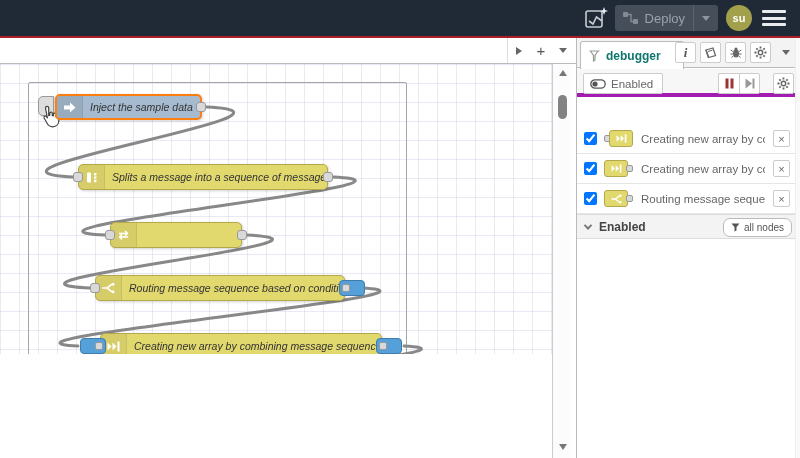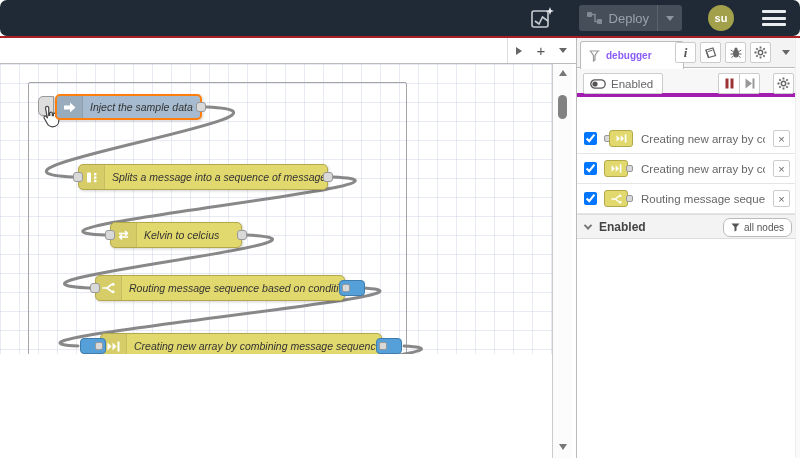--- a/index.html
+++ b/index.html
@@ -1,21 +1,21 @@
 <!DOCTYPE html>
 <html><head>
 <meta charset="utf-8">
 <style>
   * { margin:0; padding:0; box-sizing:border-box; }
   html,body { width:800px; height:458px; overflow:hidden; }
   body { font-family:"Liberation Sans", sans-serif; }
   .app { position:relative; width:800px; height:458px; background:#fff; overflow:hidden; }
 
   
-  .hdr { position:absolute; left:0; top:0; width:800px; height:36px; background:#1f2a36; display:flex; align-items:center; justify-content:flex-end; gap:22px; padding-right:14px;border-radius:7px; }
+  .hdr { position:absolute; left:0; top:0; width:800px; height:36px; background:#1f2a36; display:flex; align-items:center; justify-content:flex-end; gap:4px; padding-right:14px; }
   .hdr-red { position:absolute; left:0; top:36px; width:800px; height:2px; background:#a91f24; }
   .ai-btn { width:30px; height:28px; display:flex; align-items:center; justify-content:center; cursor:pointer; }
   .deploy { height:26px; background:#454e59; border-radius:3px; display:flex; align-items:center; color:#99a2ac; font-size:13px; padding:0 0 0 8px; }
   .deploy .dlabel { padding:0 8px 0 6px; }
   .deploy .dchev { border-left:1px solid rgba(255,255,255,0.12); padding:0 8px; height:100%; display:flex; align-items:center; }
   .tri-dn { width:0; height:0; border-left:4px solid transparent; border-right:4px solid transparent; border-top:5px solid #8d969f; }
   .avatar { width:26px; height:26px; border-radius:50%; background:#a2a04a; color:#fff; font-size:11px; font-weight:bold; display:flex; align-items:center; justify-content:center; margin-left:4px; }
   .burger { width:24px; height:16px; display:flex; flex-direction:column; justify-content:space-between; margin-left:6px; cursor:pointer; }
   .burger span { display:block; height:3px; background:#e9ecef; border-radius:1px; }
 
@@ -47,21 +47,21 @@
 
   
   .vscroll { position:absolute; left:552px; top:64px; width:20px; height:394px; background:#fcfcfc; border-left:1px solid #ccc; }
   .vscroll .up { position:absolute; left:6px; top:6px; width:0; height:0; border-left:4px solid transparent; border-right:4px solid transparent; border-bottom:6px solid #777; }
   .vscroll .down { position:absolute; left:6px; bottom:8px; width:0; height:0; border-left:4px solid transparent; border-right:4px solid transparent; border-top:6px solid #777; }
   .vscroll .thumb { position:absolute; left:5px; top:31px; width:9px; height:24px; background:#828282; border-radius:5px; }
 
   
   .sidebar { position:absolute; left:576px; top:38px; width:224px; height:420px; background:#fff; border-left:1px solid #bbb; }
   .s-tabrow { position:absolute; left:0; top:0; width:100%; height:30px; background:#f3f3f3; border-bottom:1px solid #bbb; }
-  .s-tab { position:absolute; left:3px; top:3px; width:104px; height:28px; background:#fff; border:1px solid #bbb; border-bottom:none; border-radius:3px 3px 0 0; display:flex; align-items:center; gap:6px; padding-left:8px; font-size:10px; font-weight:bold; color:#8b5cf6; }
+  .s-tab { position:absolute; left:3px; top:3px; width:104px; height:28px; background:#fff; border:1px solid #bbb; border-bottom:none; border-radius:3px 3px 0 0; display:flex; align-items:center; gap:6px; padding-left:8px; font-size:12px; font-weight:bold; color:#0f766e; }
   .s-ibtns { position:absolute; right:4px; top:4px; display:flex; gap:4px; align-items:center; }
   .sq-btn { width:21px; height:21px; background:#fff; border:1px solid #ccc; border-radius:2px; display:flex; align-items:center; justify-content:center; color:#666; font-size:12px; cursor:pointer; }
   .sq-btn.noborder { border-color:transparent; background:transparent; }
   .info-i { font-family:"Liberation Serif", serif; font-weight:bold; font-style:italic; font-size:13px; color:#555; }
 
   .s-toolbar { position:absolute; left:0; top:31px; width:100%; height:28px; background:#f7f7f7; border-bottom:4px solid #a21caf; }
   .en-btn { position:absolute; left:6px; top:4px; height:21px; padding:0 9px 0 6px; background:#fff; border:1px solid #ccc; border-radius:2px; display:flex; align-items:center; gap:5px; font-size:11.5px; color:#666; cursor:pointer; }
   .grp-btns { position:absolute; right:40px; top:4px; display:flex; }
   .grp-btns .sq-btn { border-radius:0; }
   .grp-btns .sq-btn:first-child { border-radius:2px 0 0 2px; border-right:none; }
@@ -168,21 +168,20 @@
             <rect x="8" y="7.8" width="2.4" height="2.4" fill="#fff"></rect>
         </svg>
       </div>
       <span class="lbl">Splits a message into a sequence of messages.</span>
       <span class="port in"></span>
       <span class="port out"></span>
     </div>
 
     <div class="node" style="left:110px; top:158px; width:132px;">
       <div class="nicon" style="color:#fff; font-size:12px; font-weight:bold;">⇄</div>
-      <span class="lbl">Kelvin to celcius</span>
       <span class="port in"></span>
       <span class="port out"></span>
     </div>
 
     <div class="node" style="left:95px; top:211px; width:250px;">
       <div class="nicon">
         <svg width="13" height="12" viewBox="0 0 13 12">
           <path d="M0.5 6 H5 M5 6 L10 2.2 M5 6 L10 9.8" fill="none" stroke="#fff" stroke-width="1.6"></path>
           <circle cx="11" cy="2.2" r="1.5" fill="#fff"></circle>
             <circle cx="11" cy="9.8" r="1.5" fill="#fff"></circle>

